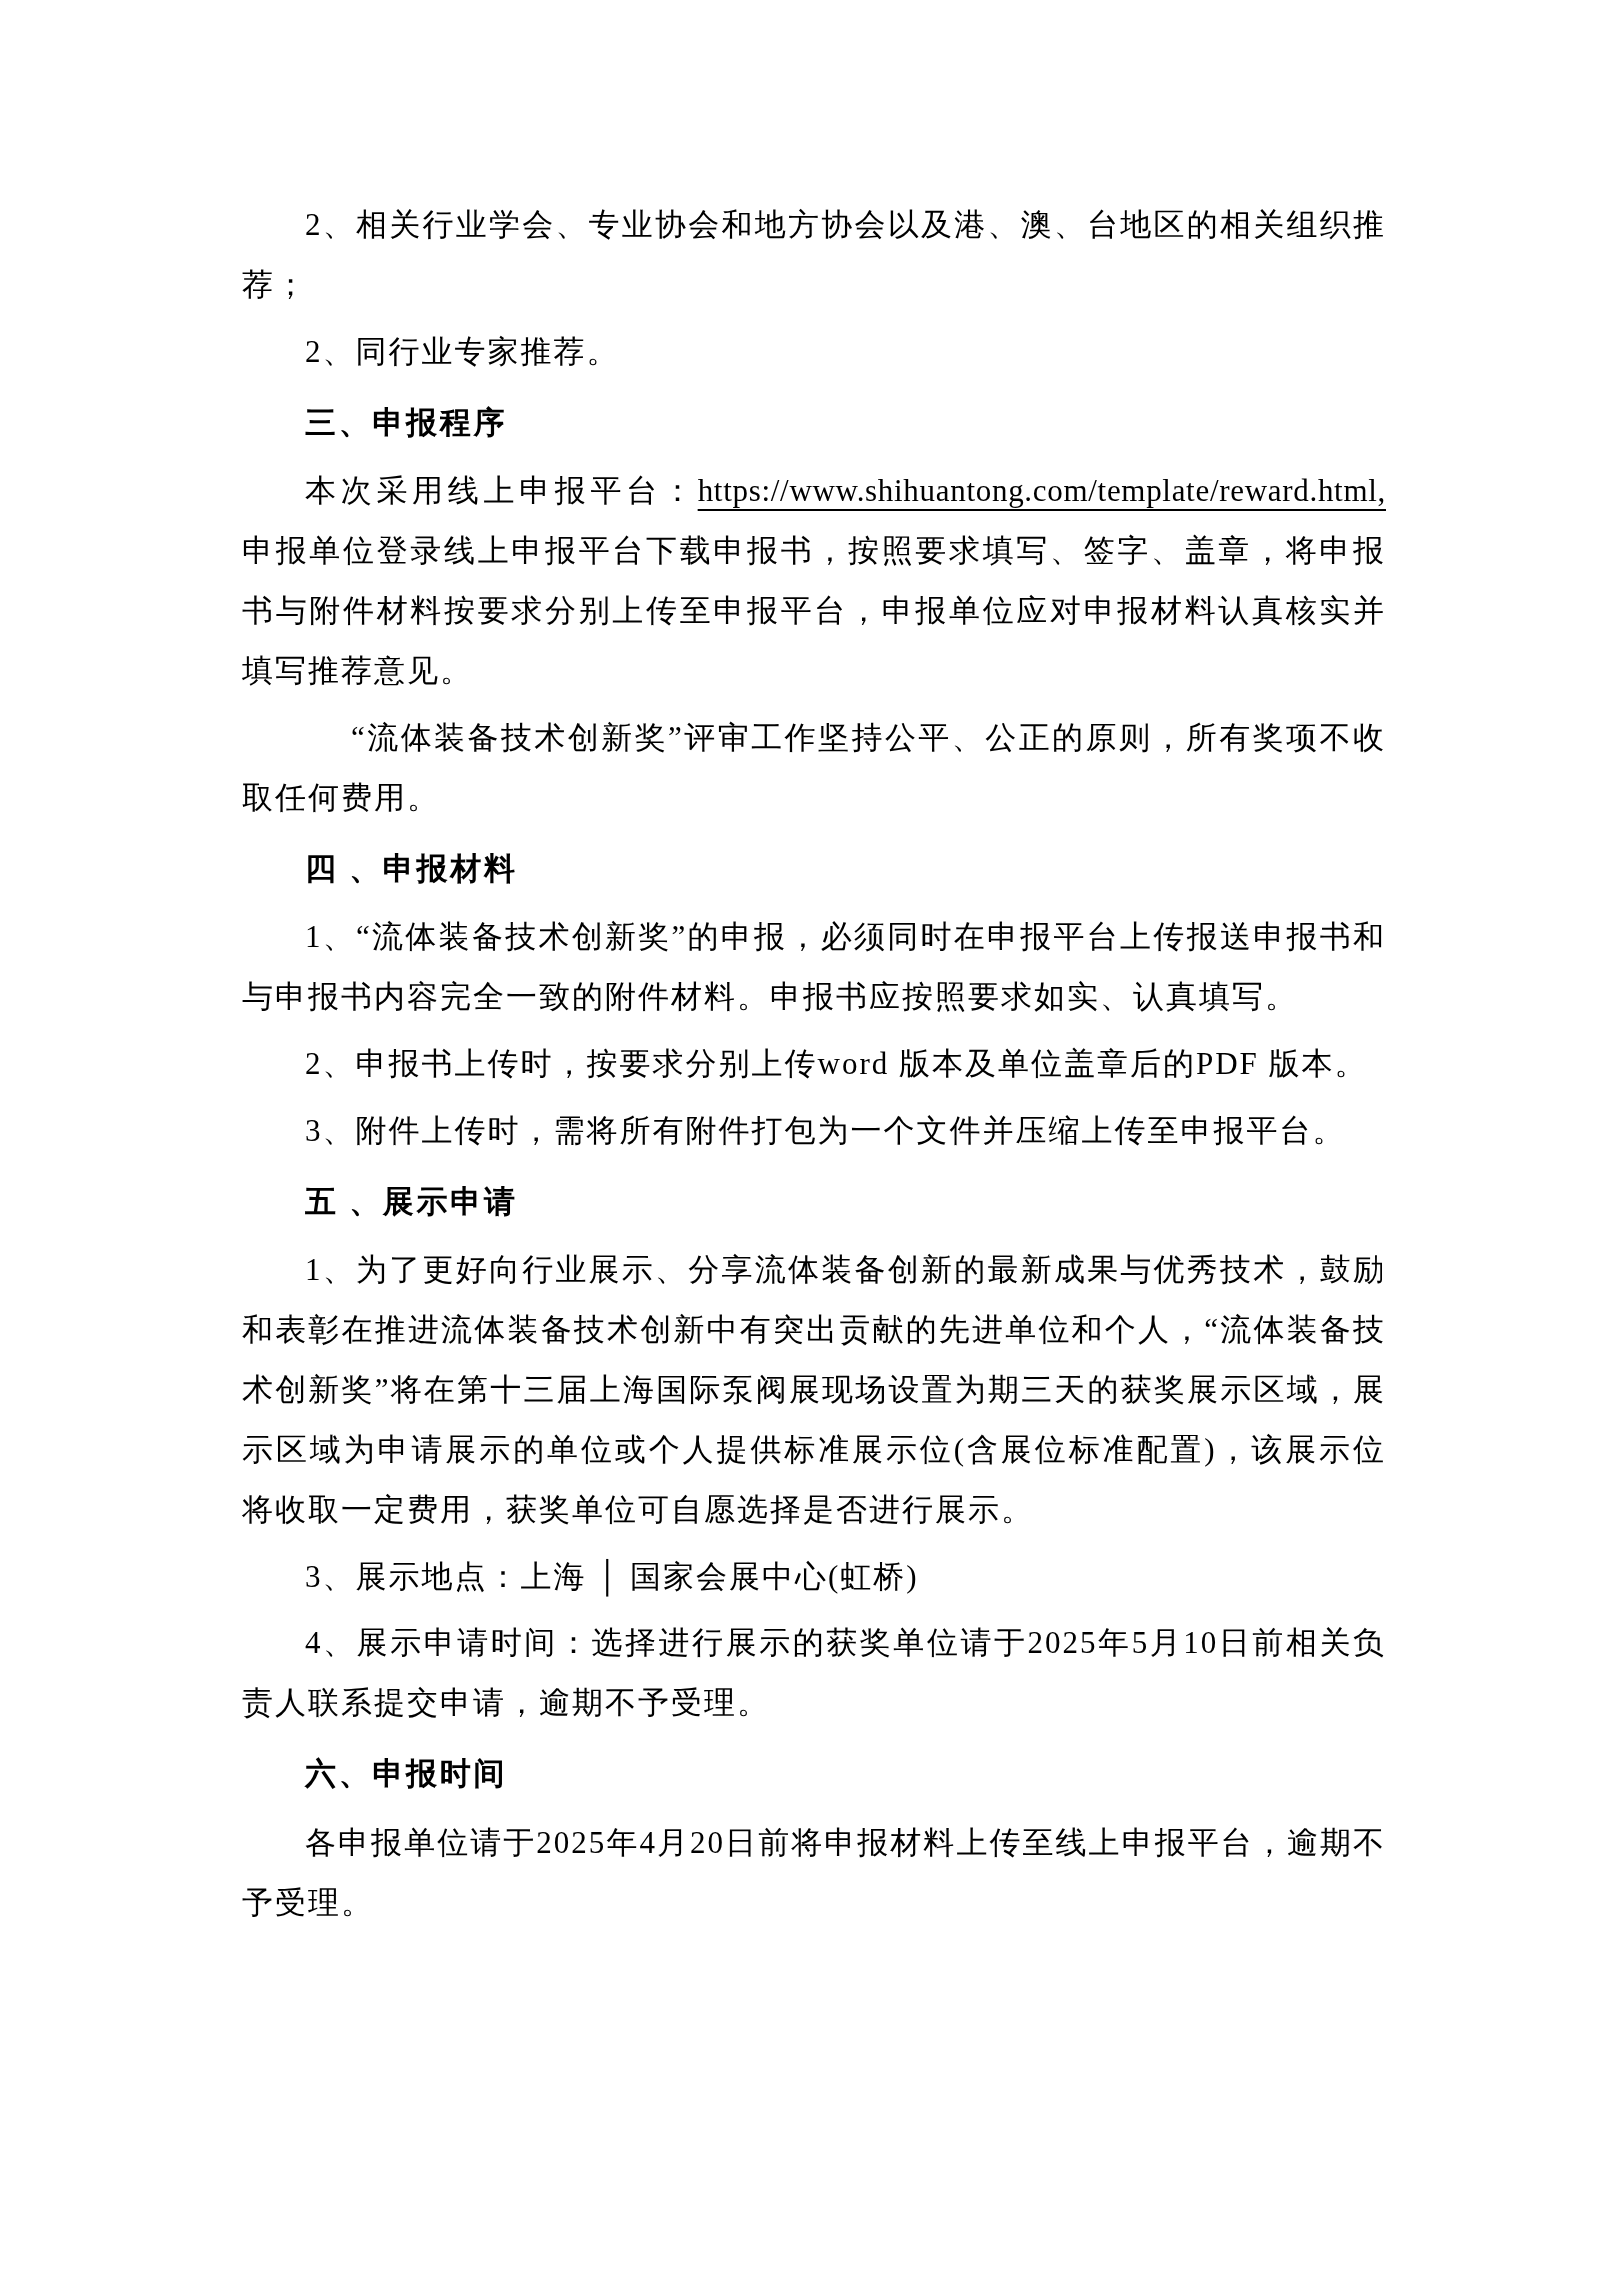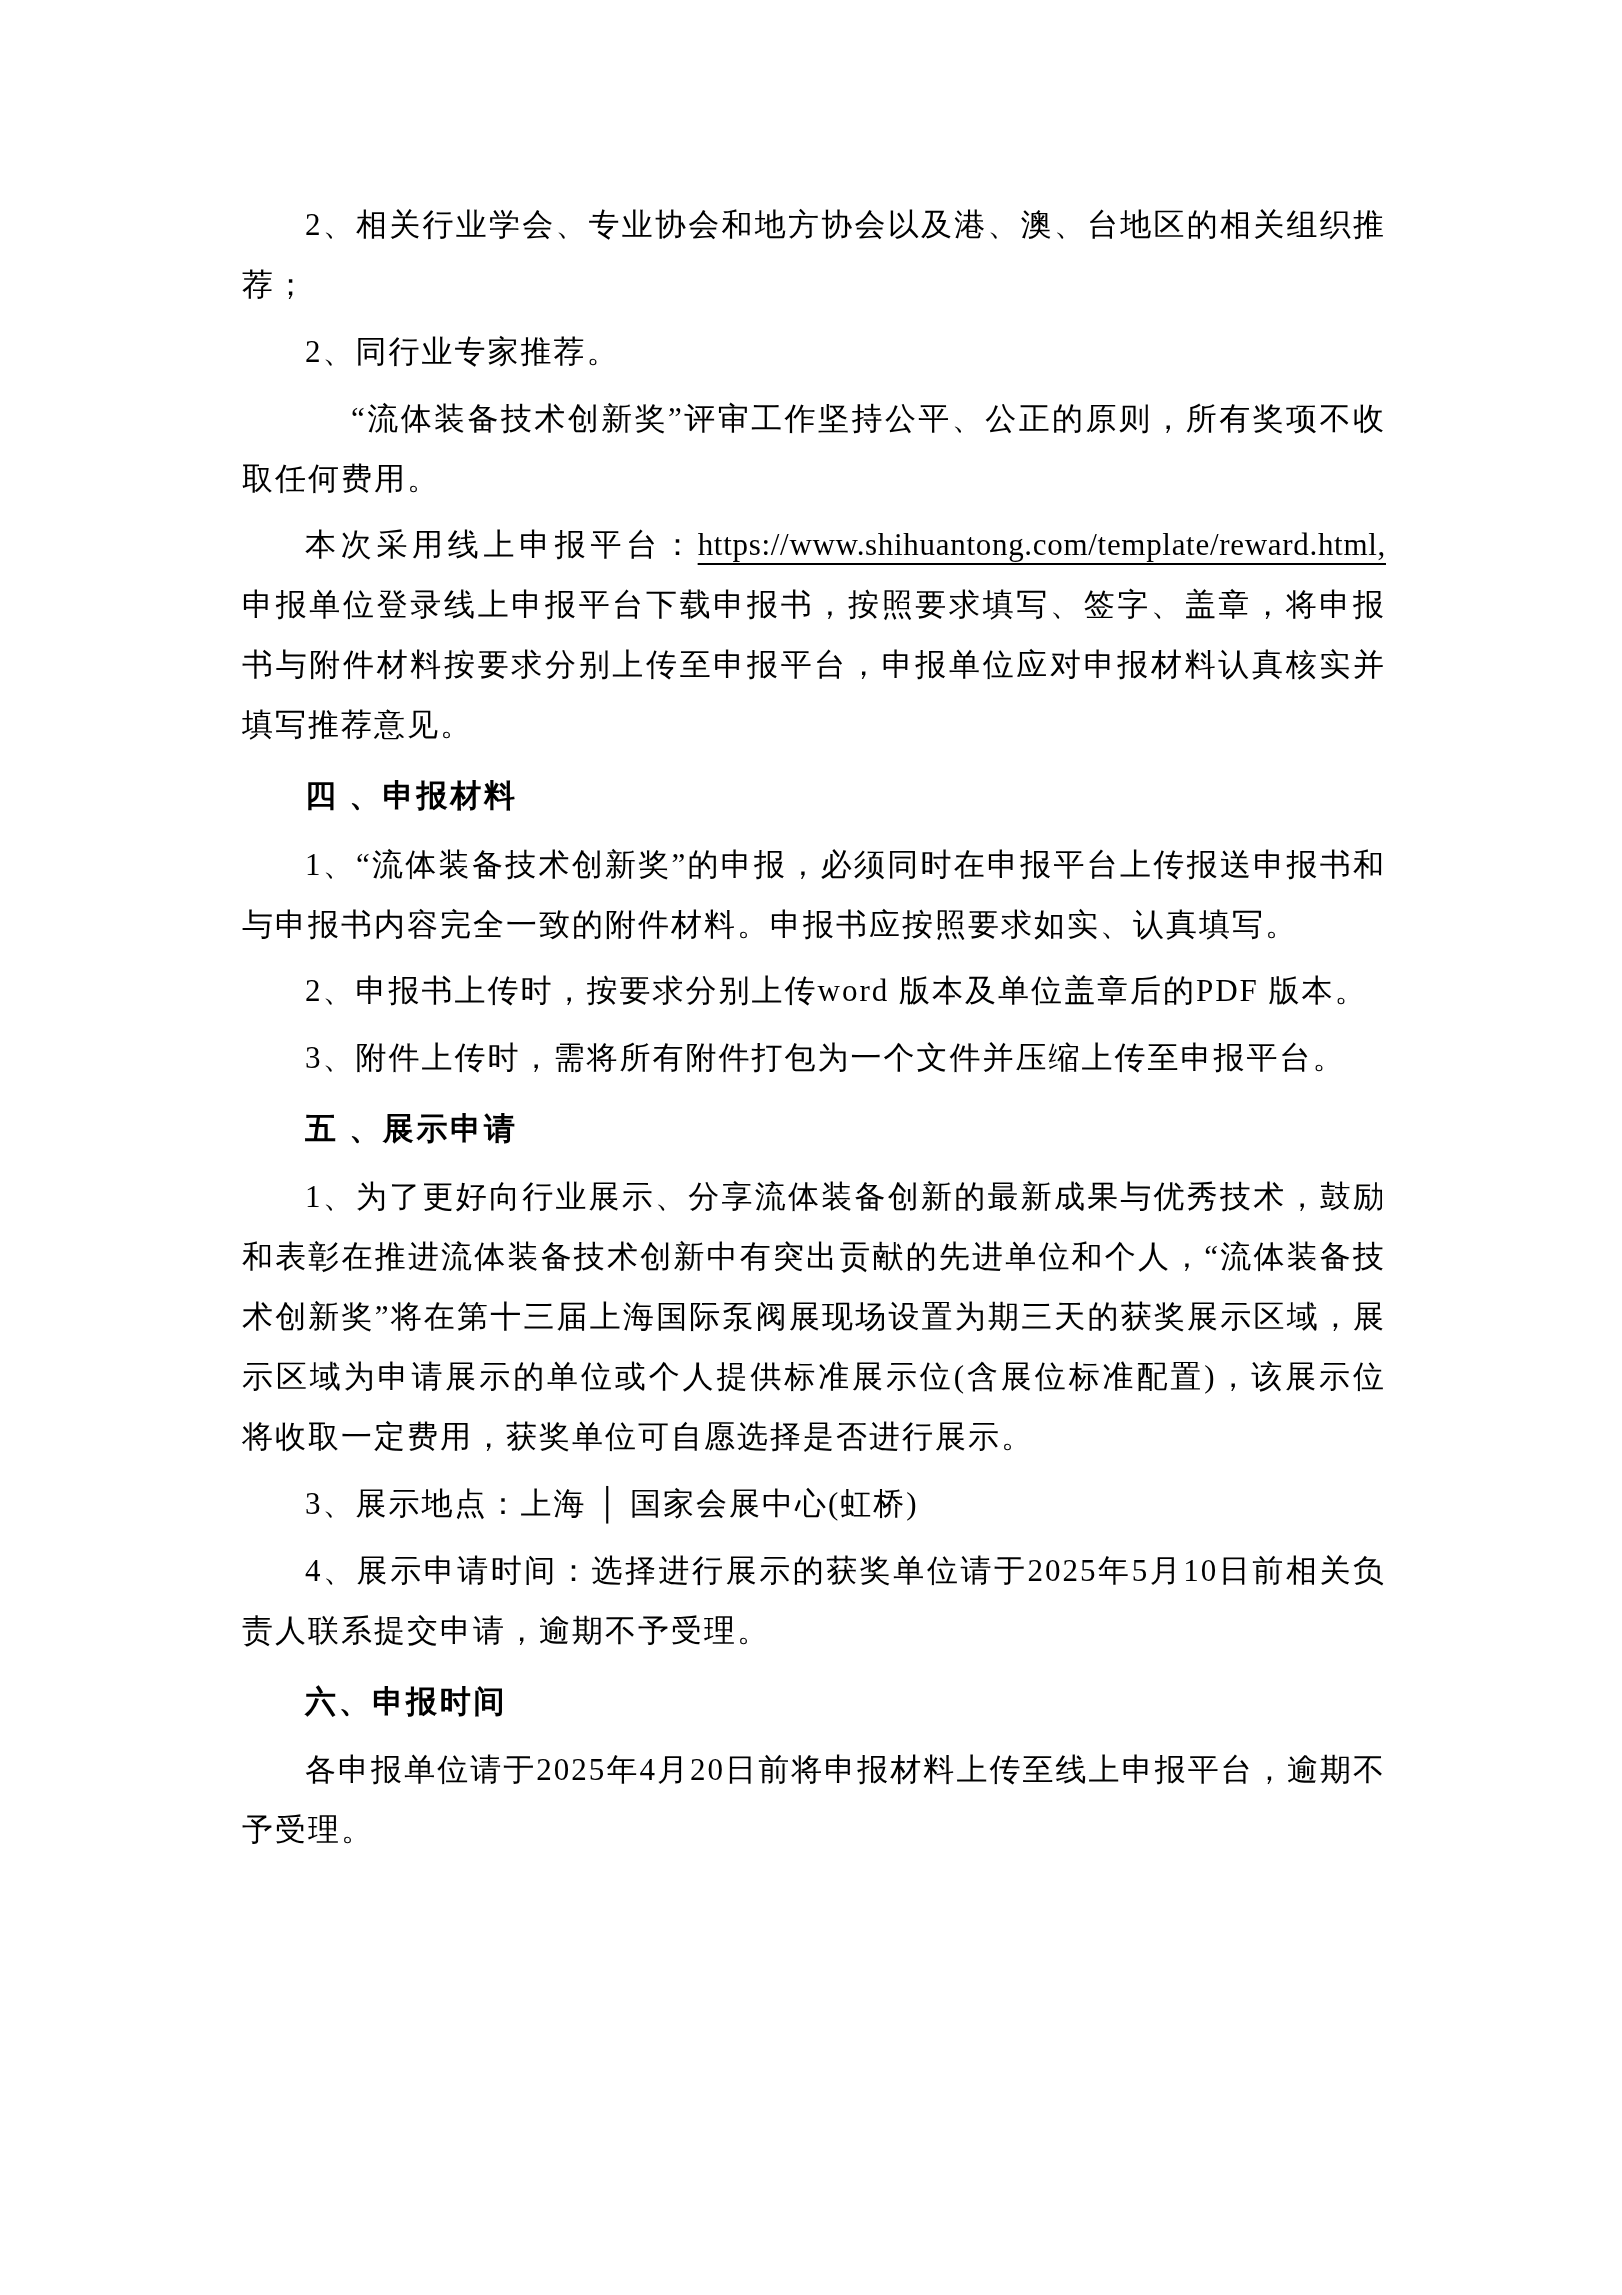--- a/index.html
+++ b/index.html
@@ -58,22 +58,23 @@
     color: #000000;
   }
 </style>
 </head>
 <body>
 
 <div class="page">
   <div class="doc">
       <p class="para"><span>2、相关行业学会、专业协会和地方协会以及港、澳、台地区的相关组织推荐；</span></p>
       <p class="para"><span>2、同行业专家推荐。</span></p>
+      <p class="heading"><span>三、申报程序</span></p>
+      <p class="para"><span>本次采用线上申报平台：</span><span class="url">https://www.shihuantong.com/template/reward.html,</span><span>申报单位登录线上申报平台下载申报书，按照要求填写、签字、盖章，将申报书与附件材料按要求分别上传至申报平台，申报单位应对申报材料认真核实并填写推荐意见。</span></p>
       <p class="para deep"><span>“流体装备技术创新奖”评审工作坚持公平、公正的原则，所有奖项不收取任何费用。</span></p>
-      <p class="para"><span>本次采用线上申报平台：</span><span class="url">https://www.shihuantong.com/template/reward.html,</span><span>申报单位登录线上申报平台下载申报书，按照要求填写、签字、盖章，将申报书与附件材料按要求分别上传至申报平台，申报单位应对申报材料认真核实并填写推荐意见。</span></p>
       <p class="heading"><span>四 、申报材料</span></p>
       <p class="para"><span>1、“流体装备技术创新奖”的申报，必须同时在申报平台上传报送申报书和与申报书内容完全一致的附件材料。申报书应按照要求如实、认真填写。</span></p>
       <p class="para"><span>2、申报书上传时，按要求分别上传word 版本及单位盖章后的PDF 版本。</span></p>
       <p class="para"><span>3、附件上传时，需将所有附件打包为一个文件并压缩上传至申报平台。</span></p>
       <p class="heading"><span>五 、展示申请</span></p>
       <p class="para"><span>1、为了更好向行业展示、分享流体装备创新的最新成果与优秀技术，鼓励和表彰在推进流体装备技术创新中有突出贡献的先进单位和个人，“流体装备技术创新奖”将在第十三届上海国际泵阀展现场设置为期三天的获奖展示区域，展示区域为申请展示的单位或个人提供标准展示位(含展位标准配置)，该展示位将收取一定费用，获奖单位可自愿选择是否进行展示。</span></p>
       <p class="para"><span>3、展示地点：上海 │ 国家会展中心(虹桥)</span></p>
       <p class="para"><span>4、展示申请时间：选择进行展示的获奖单位请于2025年5月10日前相关负责人联系提交申请，逾期不予受理。</span></p>
       <p class="heading"><span>六、申报时间</span></p>
       <p class="para"><span>各申报单位请于2025年4月20日前将申报材料上传至线上申报平台，逾期不予受理。</span></p>

